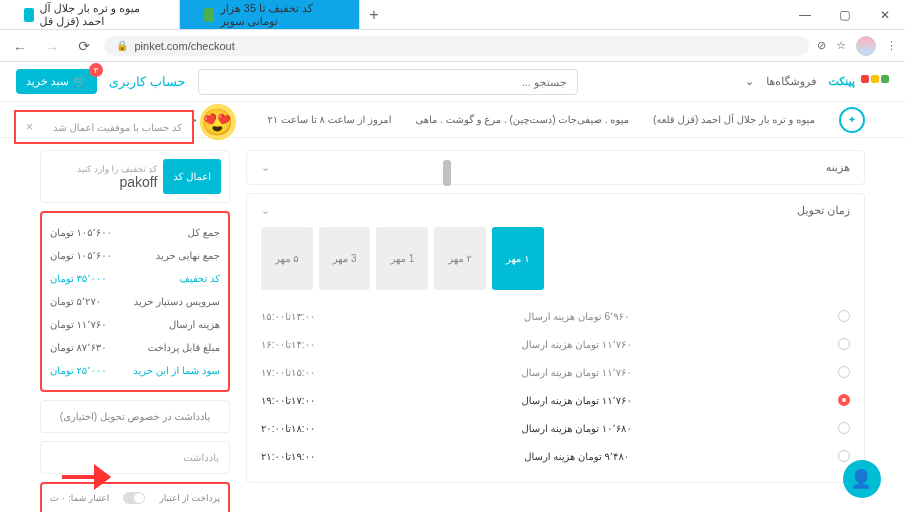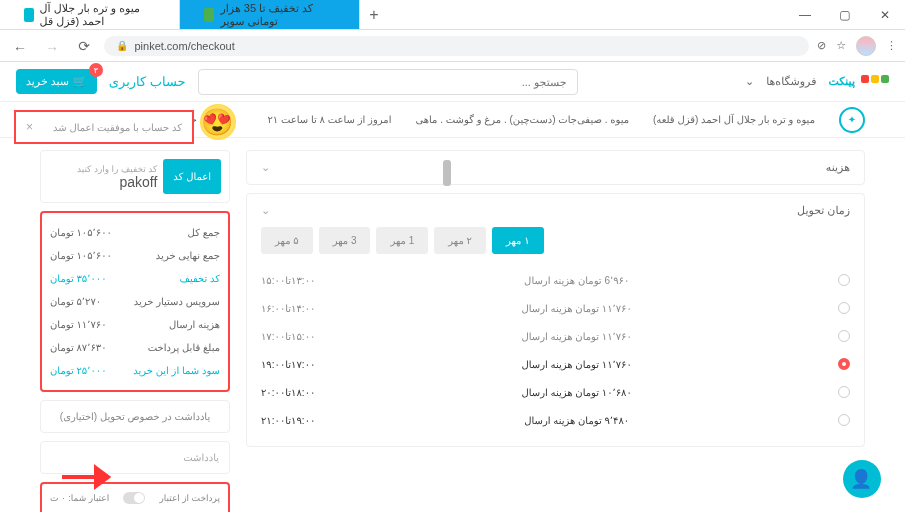--- a/index.html
+++ b/index.html
@@ -37,21 +37,21 @@
 .emoji{position:absolute;top:42px;left:200px;width:36px;height:36px;border-radius:50%;background:radial-gradient(circle,#ffe066 60%,#ffcc00);display:flex;align-items:center;justify-content:center;z-index:11}
 .emoji::before{content:"😍";font-size:26px}
 .navbar{height:36px;display:flex;align-items:center;padding:0 40px;gap:24px;font-size:10px;color:#666;border-bottom:1px solid #eee}
 .nav-logo{width:26px;height:26px;border-radius:50%;border:2px solid #00bcd4;display:flex;align-items:center;justify-content:center;color:#00bcd4;font-size:10px}
 .content{display:flex;gap:16px;padding:12px 40px}
 .main{flex:1}
 .panel{border:1px solid #eee;border-radius:4px;margin-bottom:8px}
 .panel-hdr{padding:10px 14px;display:flex;justify-content:space-between;align-items:center;font-size:11px;color:#666}
 .chev{color:#aaa}
 .dates{display:flex;gap:6px;padding:0 14px 12px;justify-content:flex-end}
-.date{padding:8px 14px;background:#eee;border-radius:3px;font-size:10px;color:#888}
+.date{padding:26px 14px;background:#eee;border-radius:3px;font-size:10px;color:#888}
 .date.active{background:#00bcd4;color:#fff}
 .slots{padding:0 14px 12px}
 .slot{display:flex;justify-content:space-between;align-items:center;padding:8px 0;font-size:10px;color:#888}
 .slot.dark{color:#333}
 .radio{width:12px;height:12px;border:1px solid #ccc;border-radius:50%}
 .radio.sel{border:4px solid #ff5252;width:12px;height:12px}
 .sidebar{width:190px}
 .coupon{border:1px solid #eee;border-radius:4px;padding:8px;margin-bottom:8px;display:flex;gap:6px;align-items:center}
 .coupon-label{font-size:9px;color:#aaa;flex:1;text-align:right}
 .coupon-val{font-size:14px;color:#555;direction:ltr}

